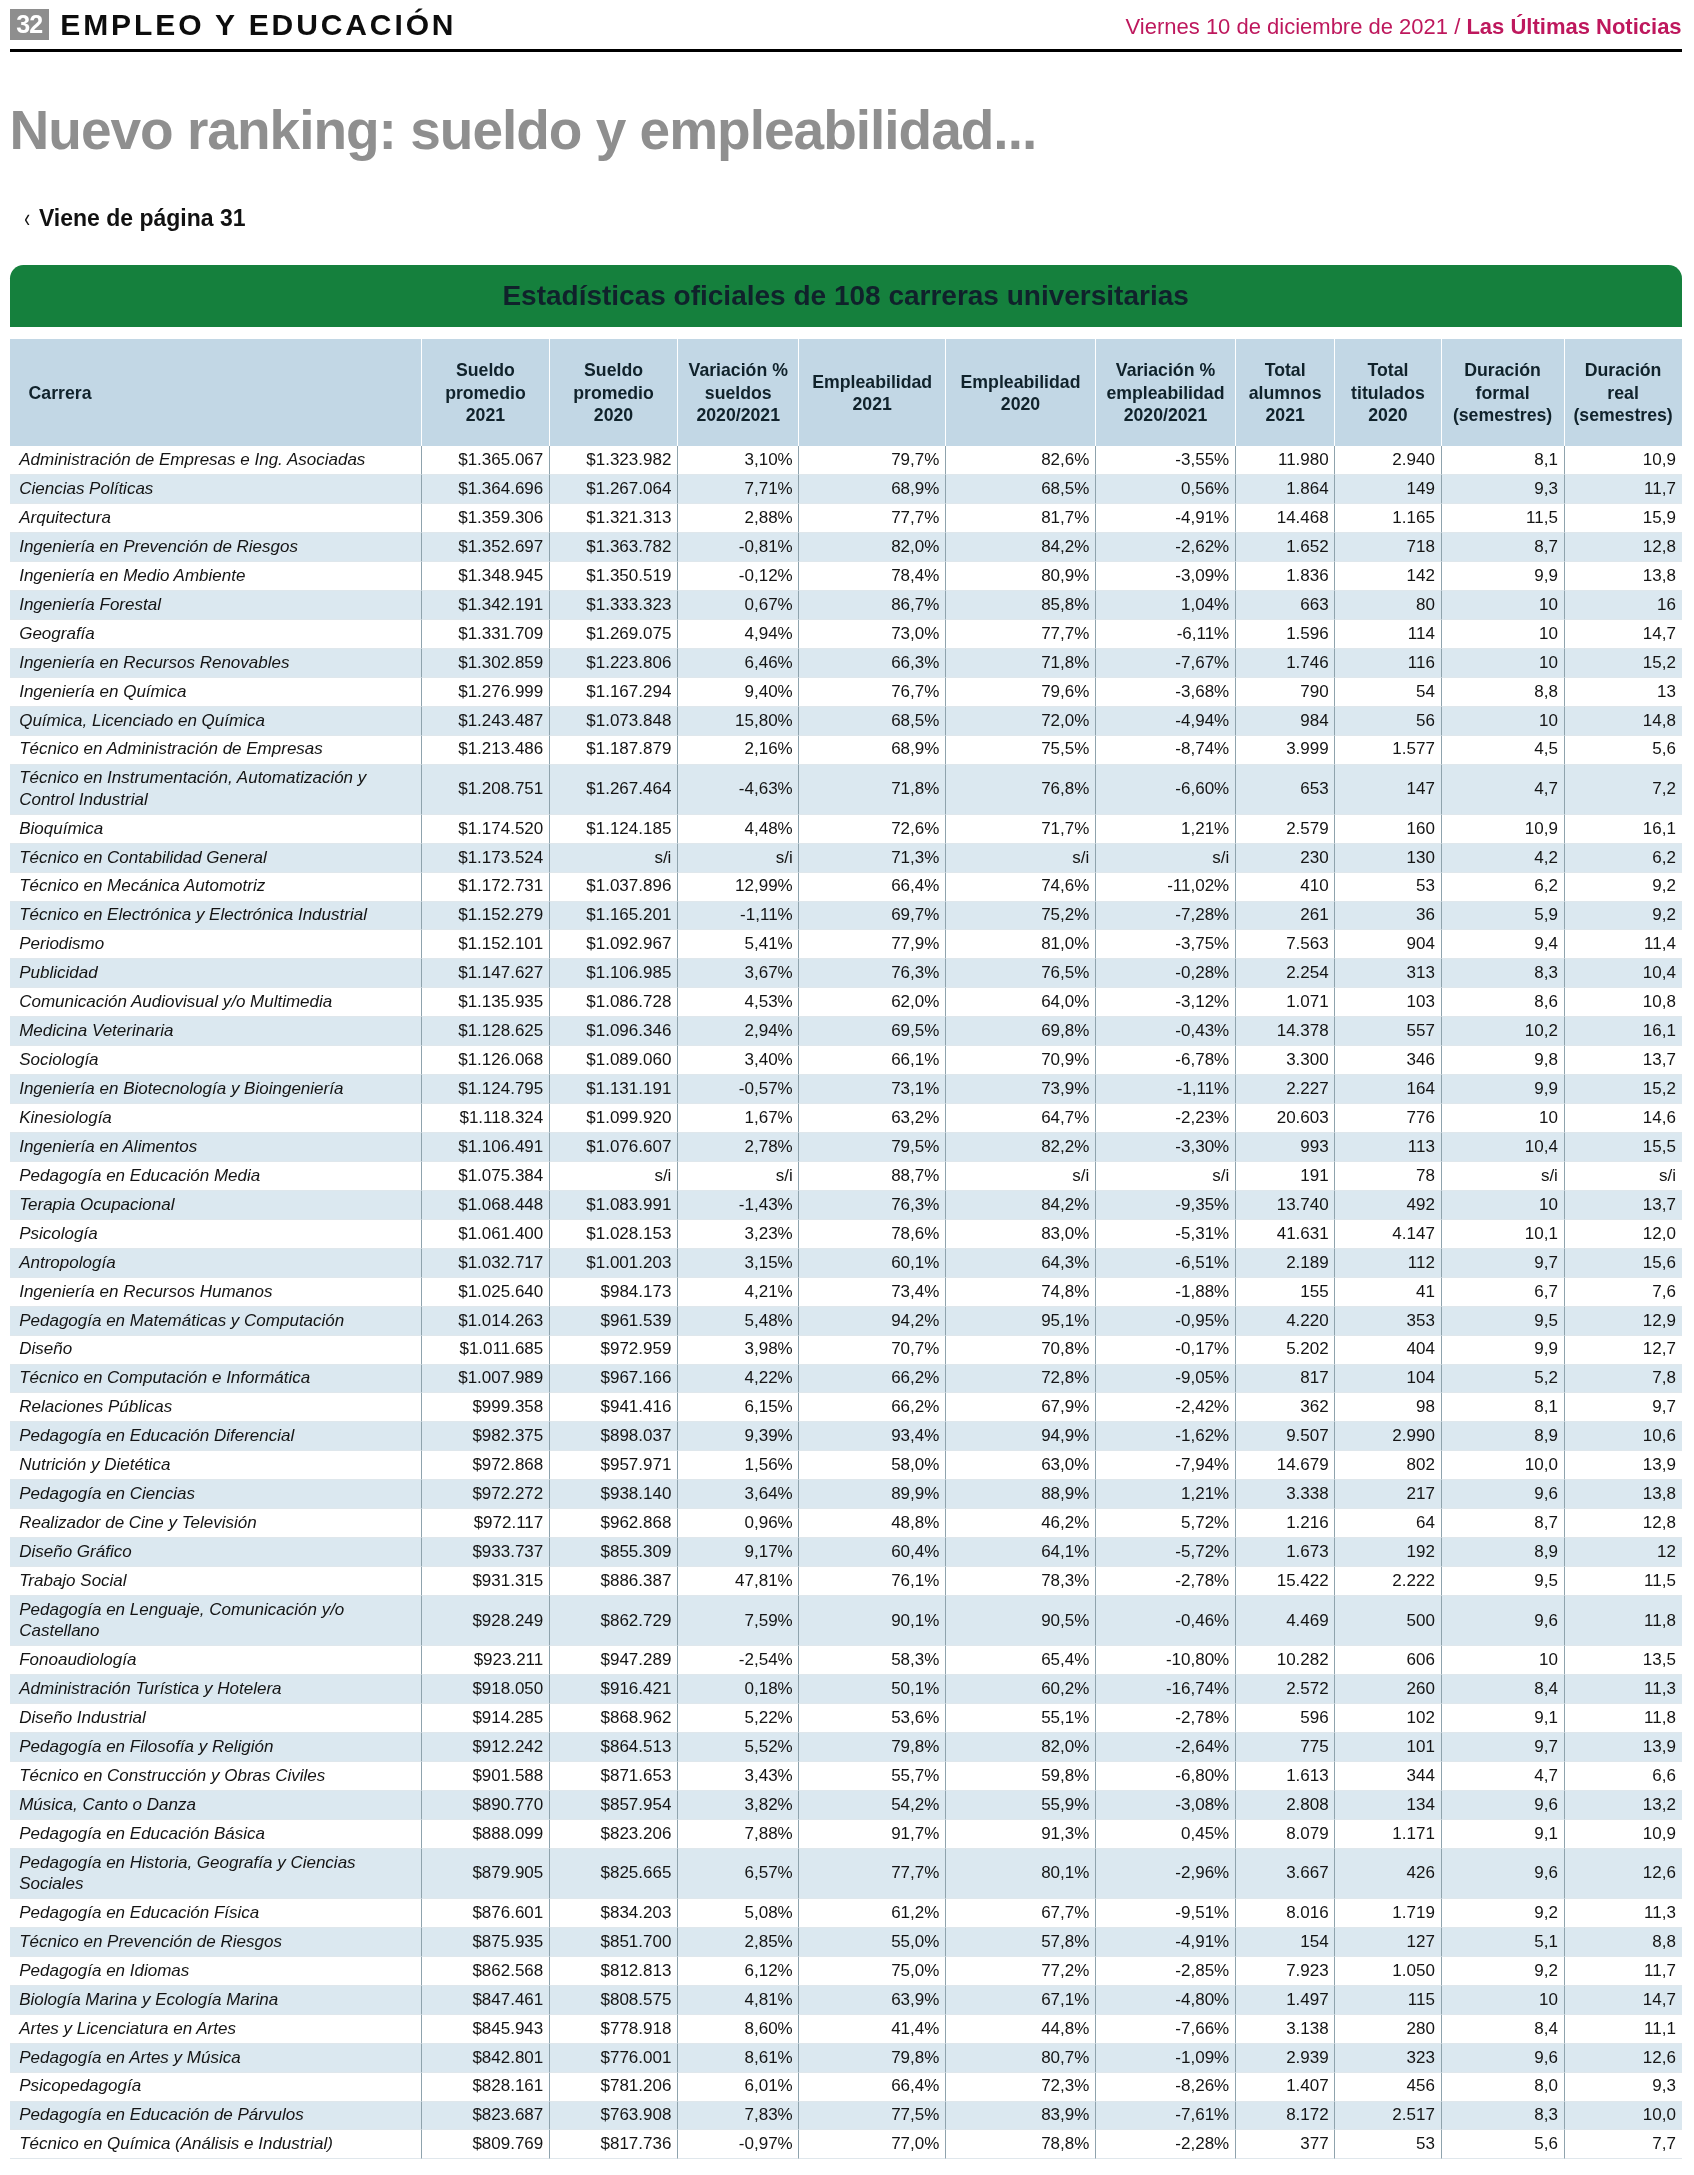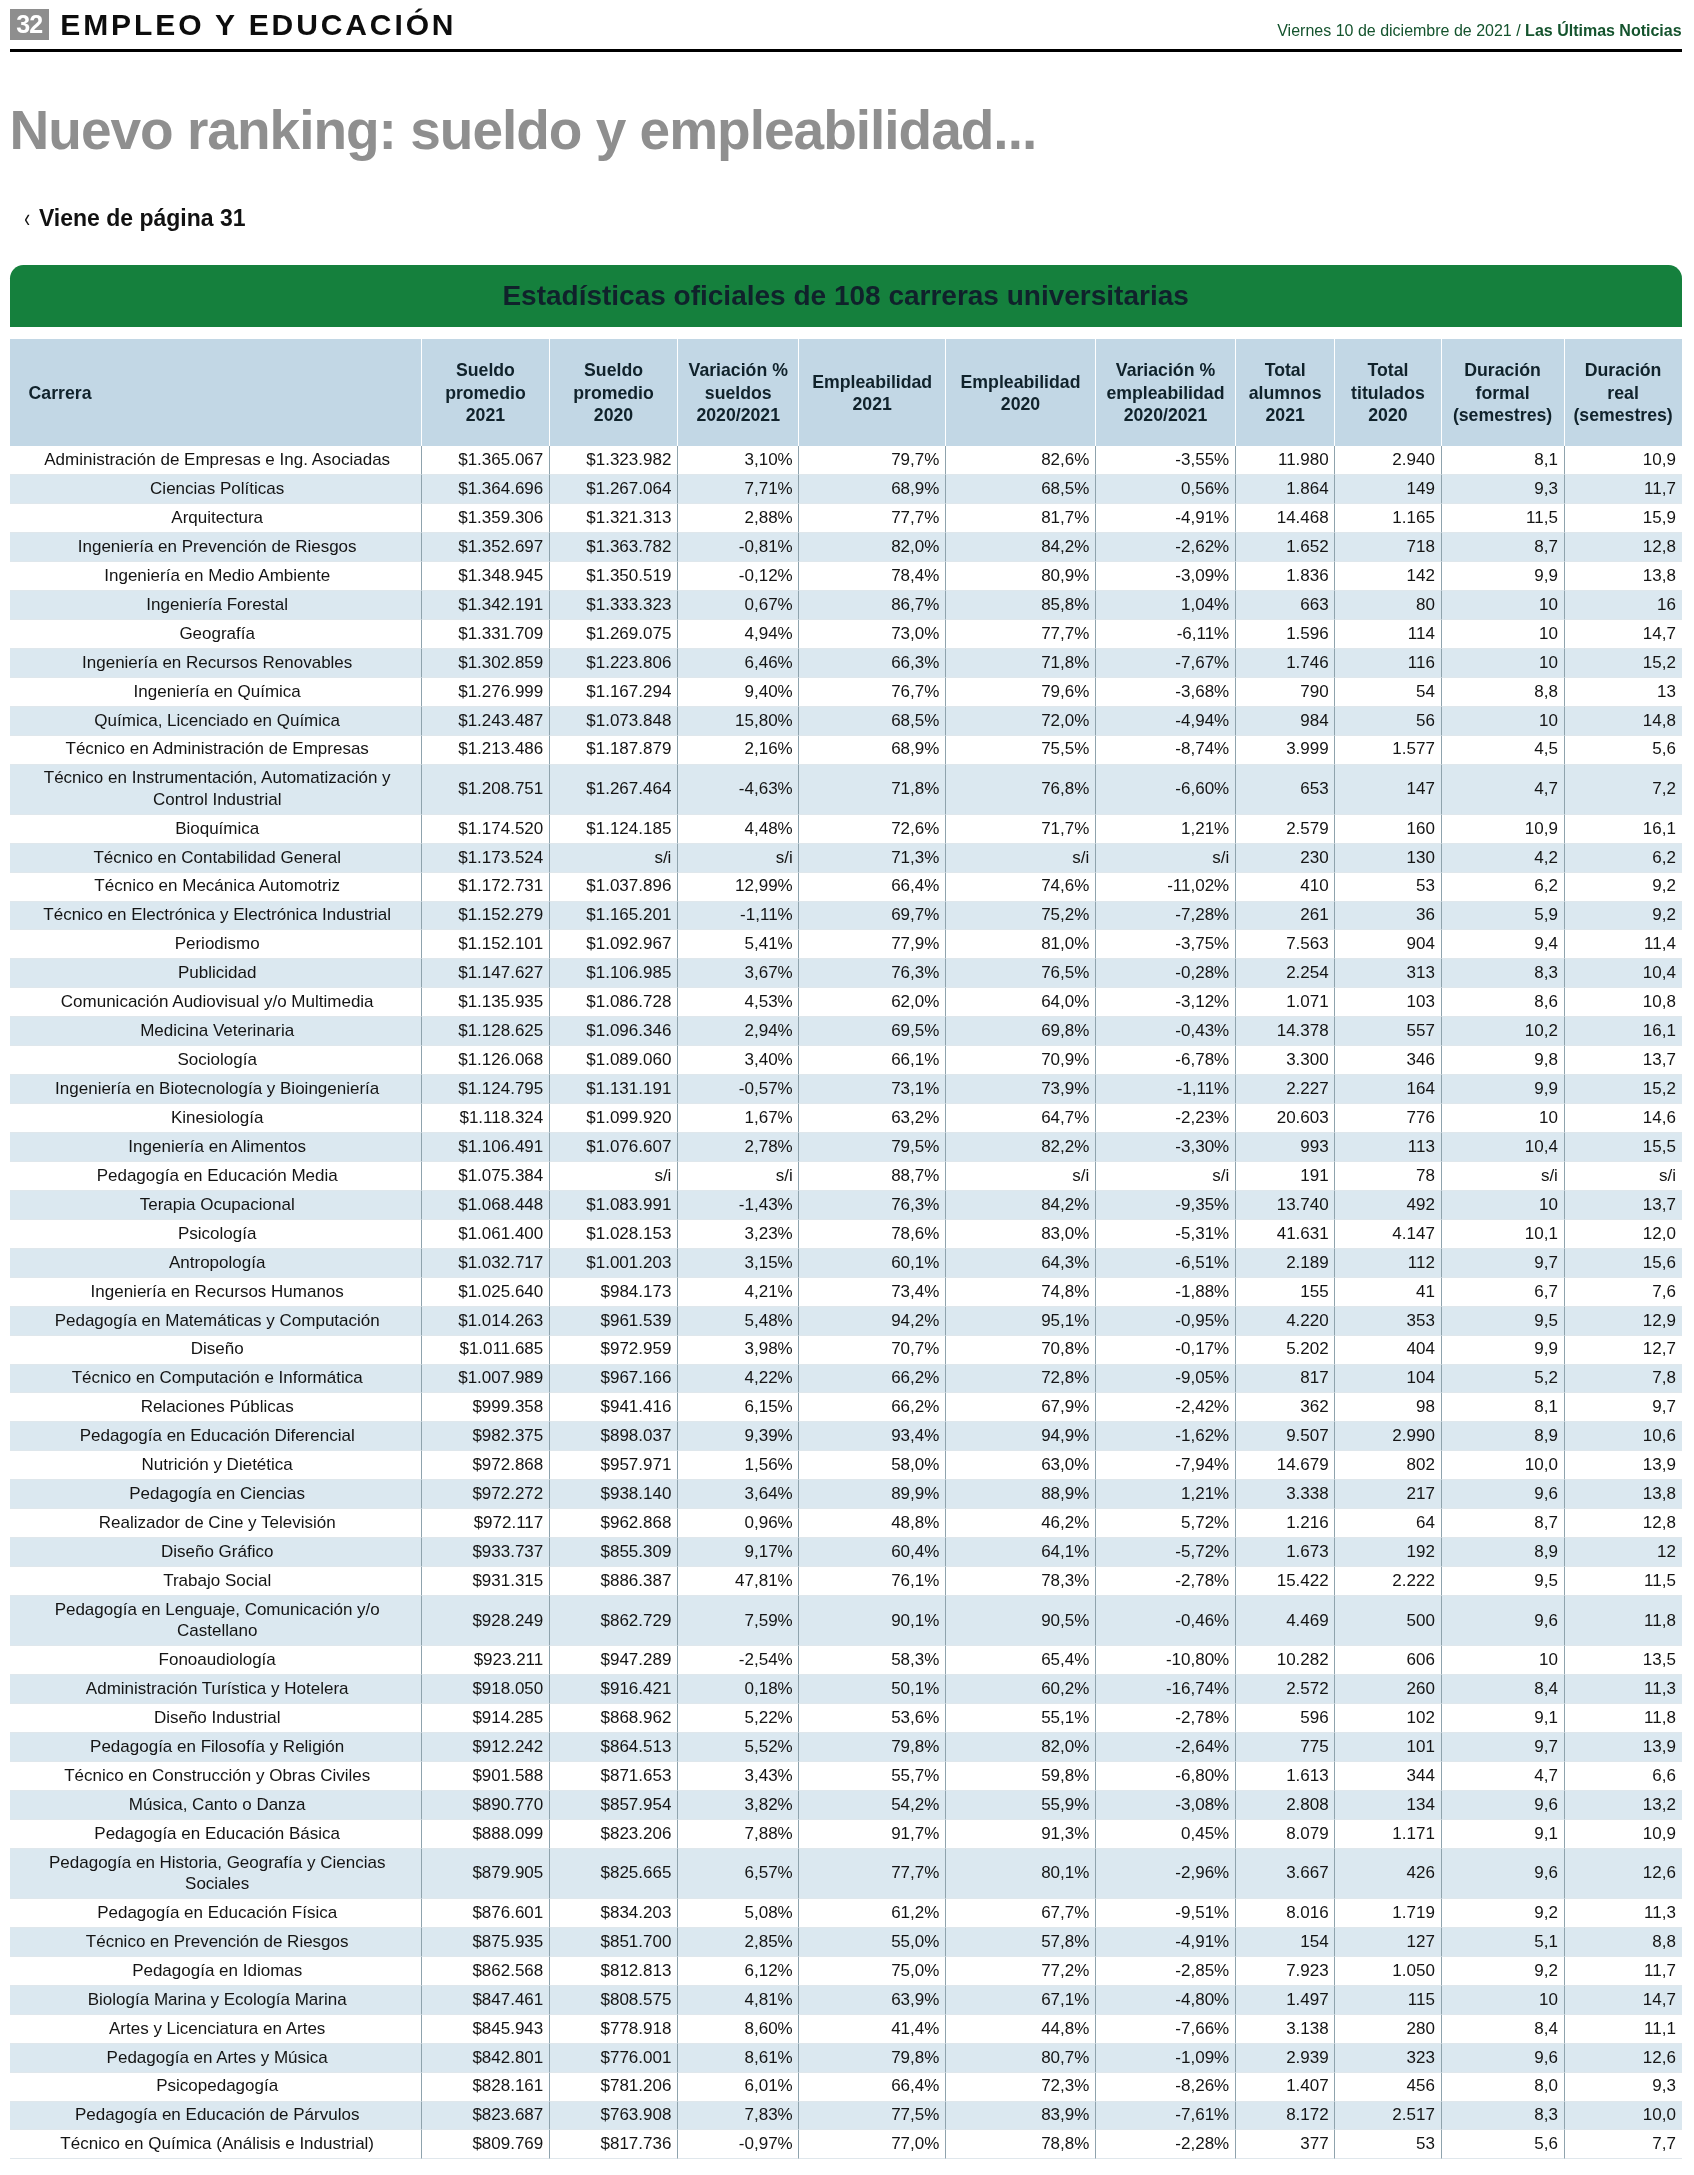--- a/index.html
+++ b/index.html
@@ -17,21 +17,21 @@
     border-bottom:3.8px solid #000;padding-bottom:7.6px;
   }
   .masthead-left{display:flex;align-items:center;gap:11.5px;}
   .page-number{
     background:#8e8e8e;color:#fff;font-weight:700;font-size:25px;
     padding:2.9px 6.7px 3.8px;line-height:1;letter-spacing:-1px;
   }
   .section-title{
     font-size:30px;font-weight:700;letter-spacing:2.9px;color:#0d0d0d;
   }
-  .dateline{font-size:16px;color:#14532d;padding-bottom:1.9px;}
+  .dateline{font-size:22px;color:#be185d;padding-bottom:1.9px;}
   .dateline .paper{font-weight:700;}
 
   
   .headline{
     color:#8f8f8f;font-size:55px;font-weight:700;letter-spacing:-1px;
     margin:50px 0 0 0;line-height:1.05;
   }
   .continuation{
     margin:44px 0 0 13.4px;font-size:23px;font-weight:700;color:#111;
     display:flex;align-items:center;gap:7.6px;
@@ -56,21 +56,21 @@
     border-left:1px solid #ffffff;
     height:88px;
   }
   table.stats thead th:first-child{text-align:left;padding-left:19px;border-left:none;}
   table.stats tbody td{
     padding:2.9px 5.7px 3.8px;line-height:1.25;vertical-align:middle;
     border-left:1px solid #8fa3ad;border-bottom:1px solid #dfe7ec;
     text-align:right;color:#141414;
   }
   table.stats tbody td.c-name{
-    text-align:center;border-left:none;padding-left:9.6px;
+    text-align:left;border-left:none;padding-left:9.6px;font-style:italic;
   }
   table.stats tbody tr:nth-child(even) td{background:#dbe8f0;}
   table.stats tbody tr:nth-child(odd) td{background:#ffffff;}
   
   td.col1,td.col2{padding-right:21px;}
   td.col3{padding-right:32.5px;}
   td.col4{padding-right:55px;}
   td.col5{padding-right:59px;}
   td.col6{padding-right:54px;}
   td.col7{padding-right:15.3px;}

